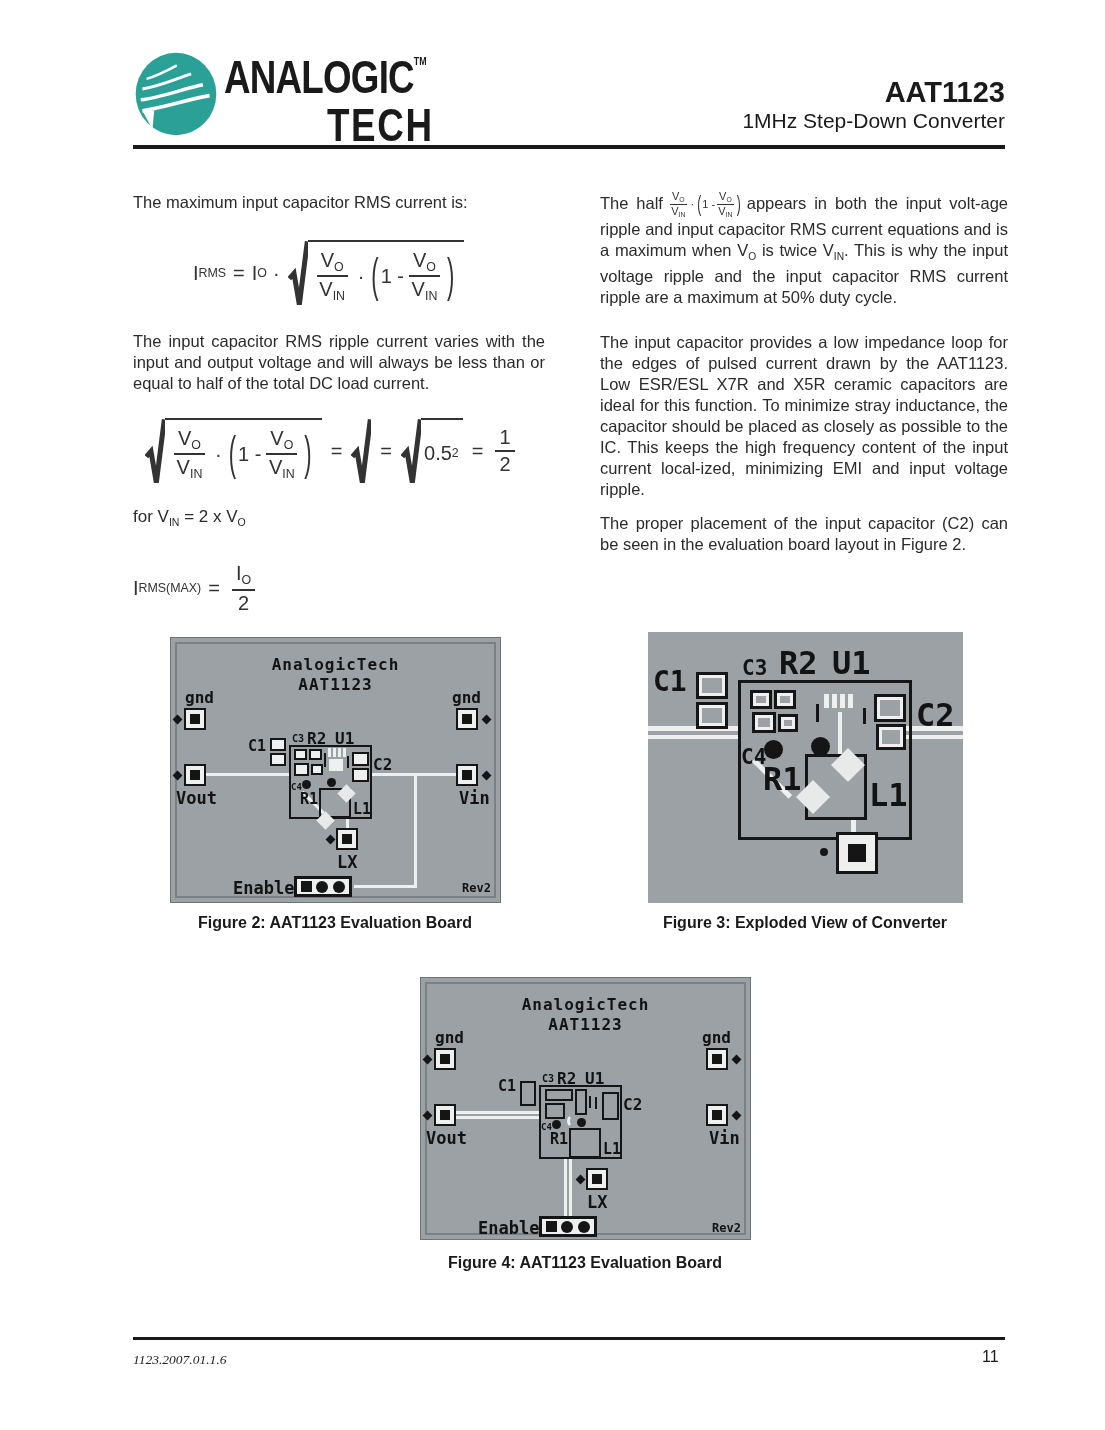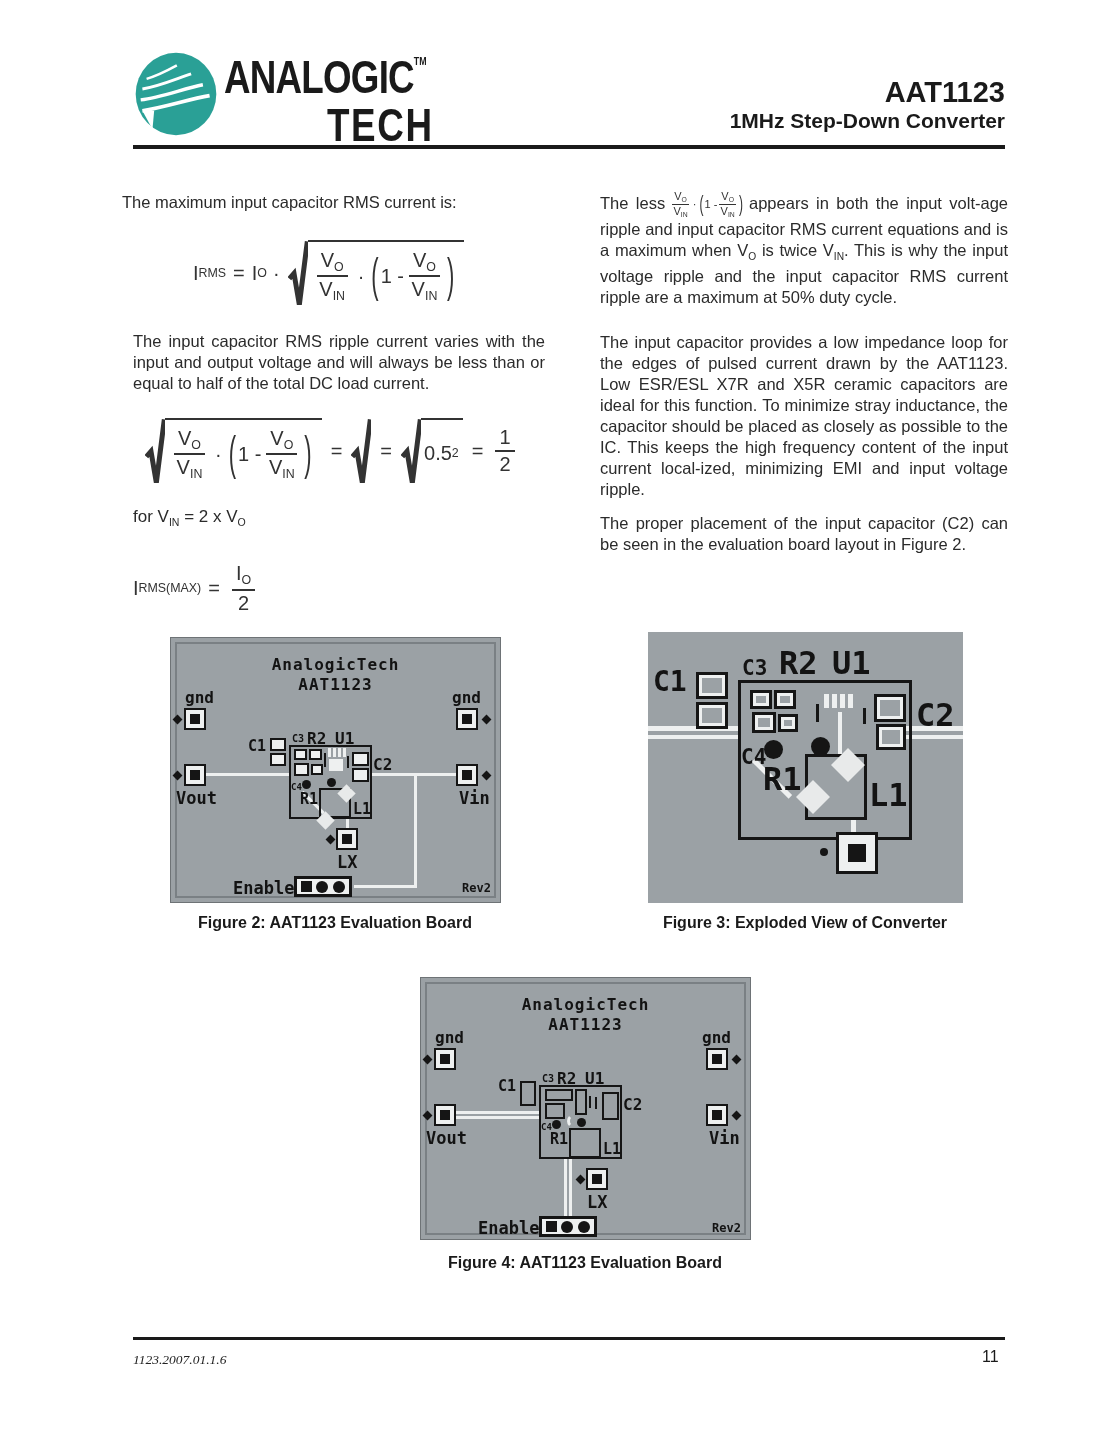--- a/index.html
+++ b/index.html
@@ -5,21 +5,21 @@
   * { margin:0; padding:0; box-sizing:border-box; }
   html,body { background:#ffffff; }
   body { width:1105px; height:1430px; position:relative; overflow:hidden;
          font-family:"Liberation Sans", sans-serif; color:#2d2d2d; }
   .abs { position:absolute; }
 
   
   .brand-word { font-family:"Liberation Sans",sans-serif; color:#1a1a1a; font-weight:bold;
                 transform:scaleX(0.8); transform-origin:left top; letter-spacing:-1px; }
   .part-no { font-size:29px; font-weight:bold; color:#1a1a1a; text-align:right; }
-  .subtitle { font-size:21px; font-weight:bold; color:#1a1a1a; text-align:right; }
+  .subtitle { font-size:21px; font-weight:normal; color:#1a1a1a; text-align:right; }
   .rule { background:#1a1a1a; }
 
   
   .para { font-size:16.5px; line-height:21px; color:#2b2b2b; }
   .just { text-align:justify; }
   .sb { font-size:62%; vertical-align:-0.35em; }
   .sp { font-size:62%; vertical-align:0.5em; }
 
   
   .eq { display:flex; align-items:center; color:#333; font-size:20px; }
@@ -82,21 +82,21 @@
 <div class="abs" style="left:224px; top:50px; width:230px;">
   <div class="brand-word" style="font-size:46px;"><span>ANALOGIC</span><span style="font-size:11px; vertical-align:28px; letter-spacing:0;">TM</span></div>
   <div class="brand-word" style="font-size:46px; width:262px; text-align:right; margin-top:-6px; letter-spacing:2px;">TECH</div>
 </div>
 <div class="abs" style="left:700px; top:76px; width:305px;">
   <div class="part-no">AAT1123</div>
   <div class="subtitle">1MHz Step-Down Converter</div>
 </div>
 <div class="abs rule" style="left:133px; top:145px; width:872px; height:4px;"></div>
 
-<div class="abs para" style="left:122px; top:192px; width:412px;">The maximum input capacitor RMS current is:</div>
+<div class="abs para" style="left:133px; top:192px; width:412px;">The maximum input capacitor RMS current is:</div>
 
 <div class="abs eq" style="left:193px; top:240px;">
   <span>I</span>
     <span class="sb">RMS</span>
   <span style="margin:0 7px;">=</span>
   <span>I</span>
     <span class="sb">O</span>
   <span style="margin:0 6px;">·</span>
   <span class="sqrt">
     <svg viewBox="0 0 30 100" preserveAspectRatio="none">
@@ -170,21 +170,21 @@
   <span>I</span>
     <span class="sb">RMS(MAX)</span>
   <span style="margin:0 7px;">=</span>
   <span class="frac">
     <span class="num"><span>I</span><span class="sb">O</span></span>
     <span class="den">2</span>
   </span>
 </div>
 
 <div class="abs para just" style="left:600px; top:190px; width:408px;">
-  <span>The less</span><span class="imath">
+  <span>The half</span><span class="imath">
       <span class="ifrac">
         <span class="num"><span>V</span><span class="sb">O</span></span>
         <span class="den"><span>V</span><span class="sb">IN</span></span>
       </span>
       <span style="margin:0 2px;">·</span>
       <span class="bp-sm">(</span>
       <span>1 -</span>
       <span class="ifrac">
         <span class="num"><span>V</span><span class="sb">O</span></span>
         <span class="den"><span>V</span><span class="sb">IN</span></span>

